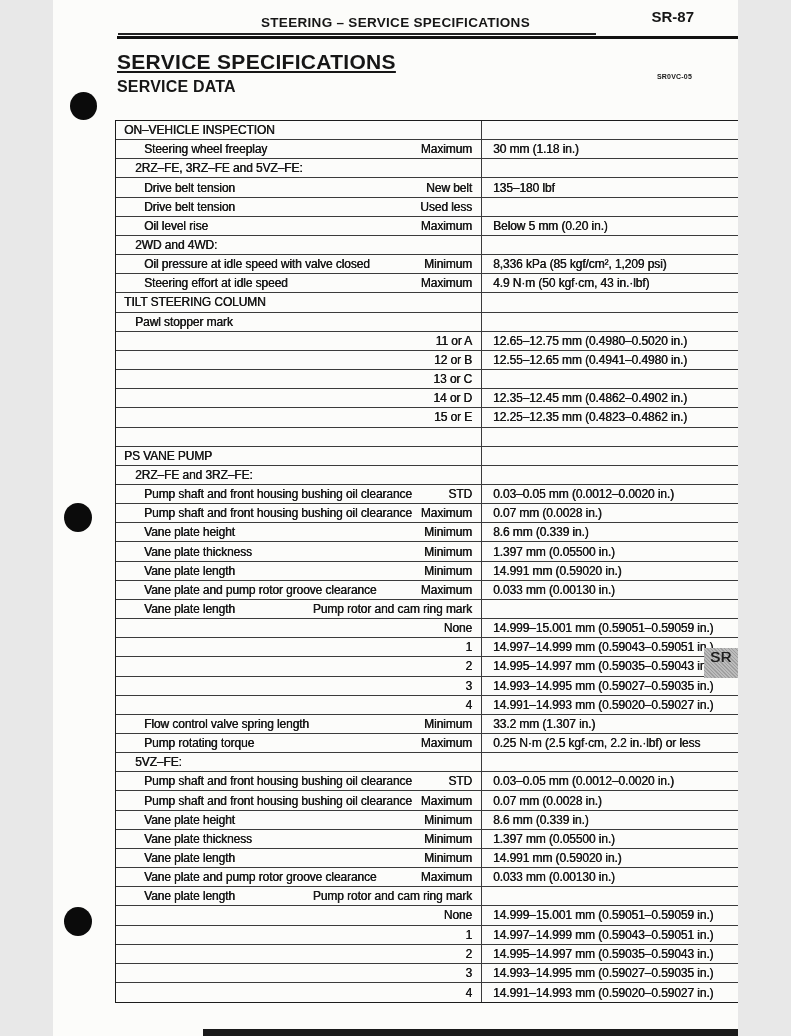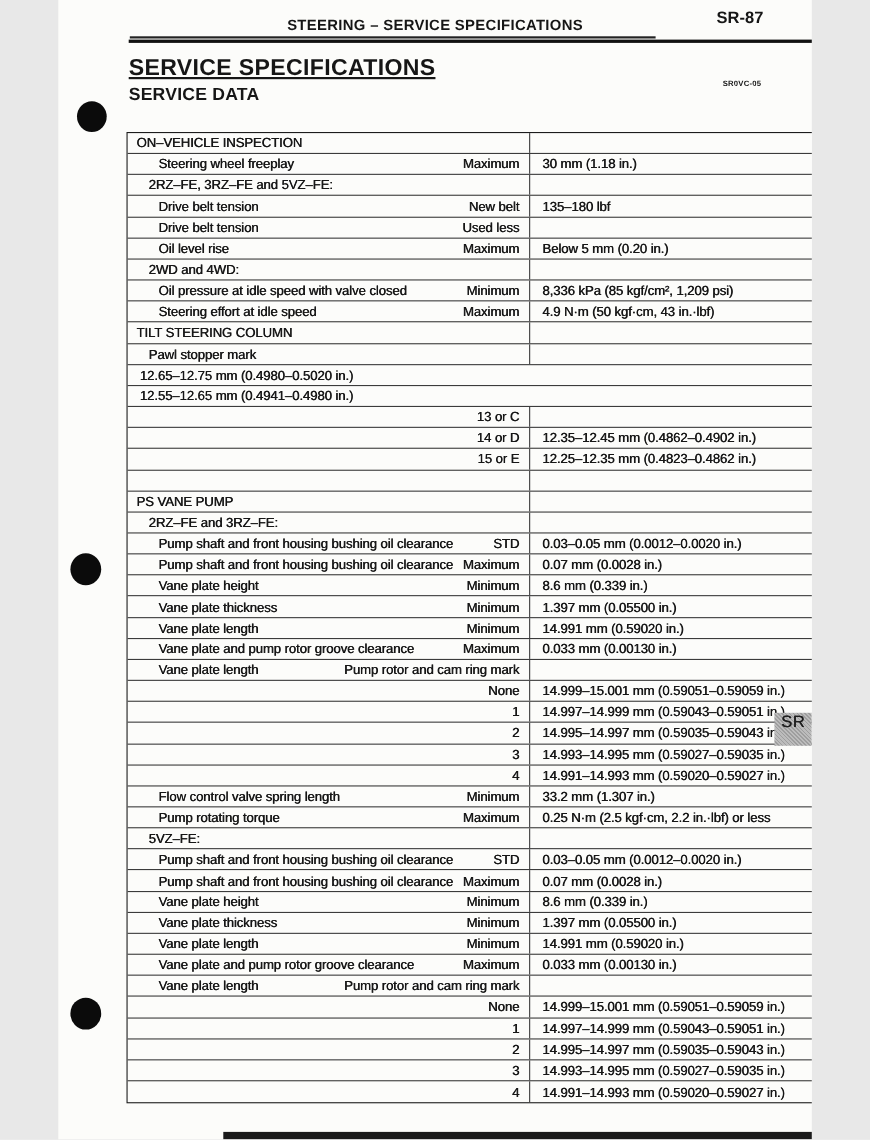--- a/index.html
+++ b/index.html
@@ -143,23 +143,31 @@
         <div class="cell right"></div>
       </div>
       <div class="row subsection">
         <div class="cell left">
           <span class="lbl">Pawl stopper mark</span>
           <span class="qual"></span>
         </div>
         <div class="cell right"></div>
       </div>
       <div class="row item">
+        <div class="cell left">
+          <span class="lbl"></span>
+          <span class="qual">11 or A</span>
+        </div>
         <div class="cell right">12.65–12.75 mm (0.4980–0.5020 in.)</div>
       </div>
       <div class="row item">
+        <div class="cell left">
+          <span class="lbl"></span>
+          <span class="qual">12 or B</span>
+        </div>
         <div class="cell right">12.55–12.65 mm (0.4941–0.4980 in.)</div>
       </div>
       <div class="row item">
         <div class="cell left">
           <span class="lbl"></span>
           <span class="qual">13 or C</span>
         </div>
       </div>
       <div class="row item">
         <div class="cell left">

